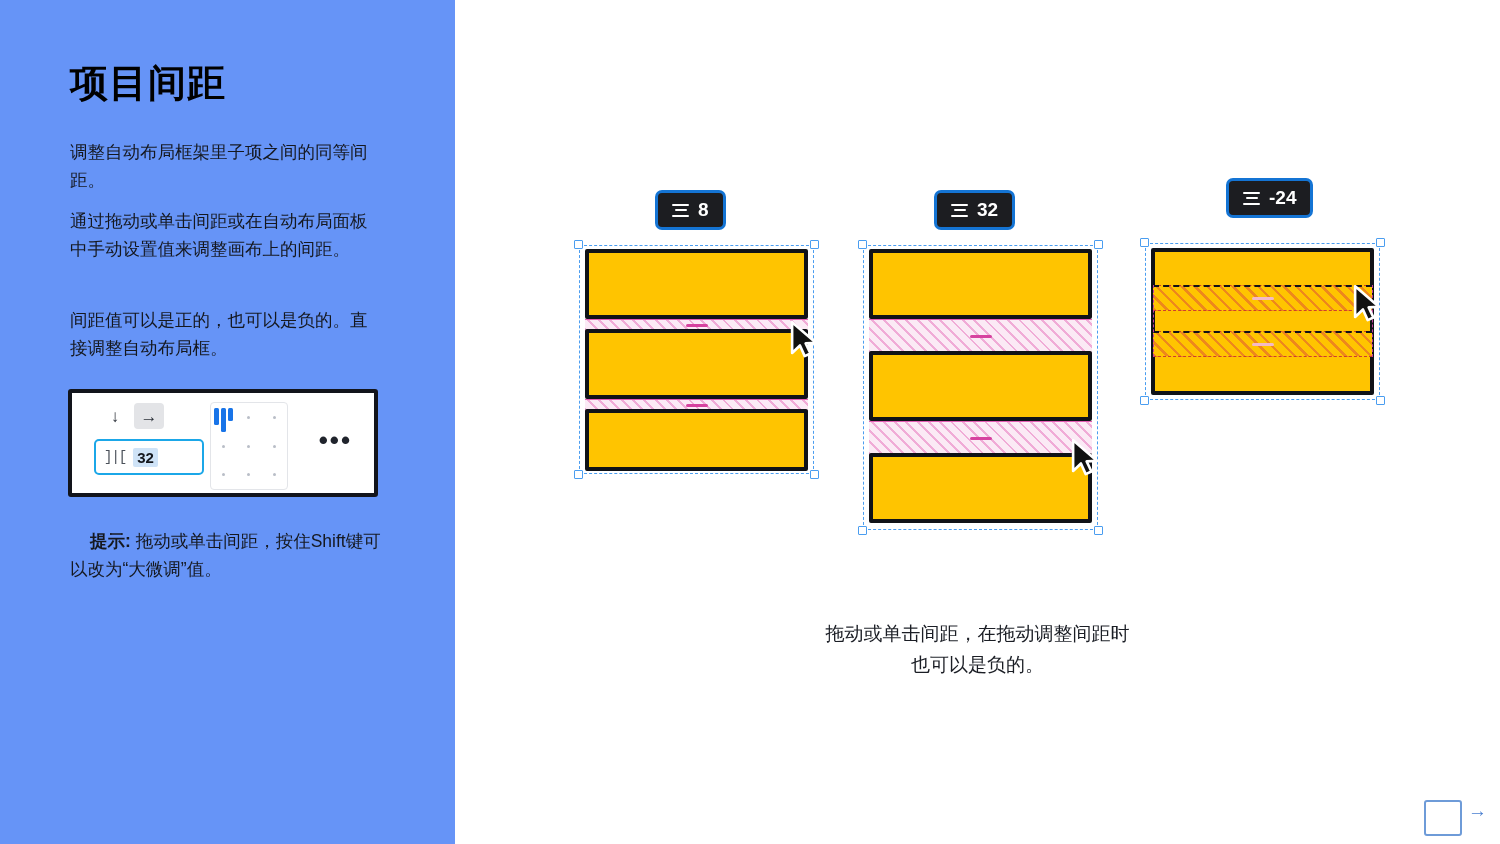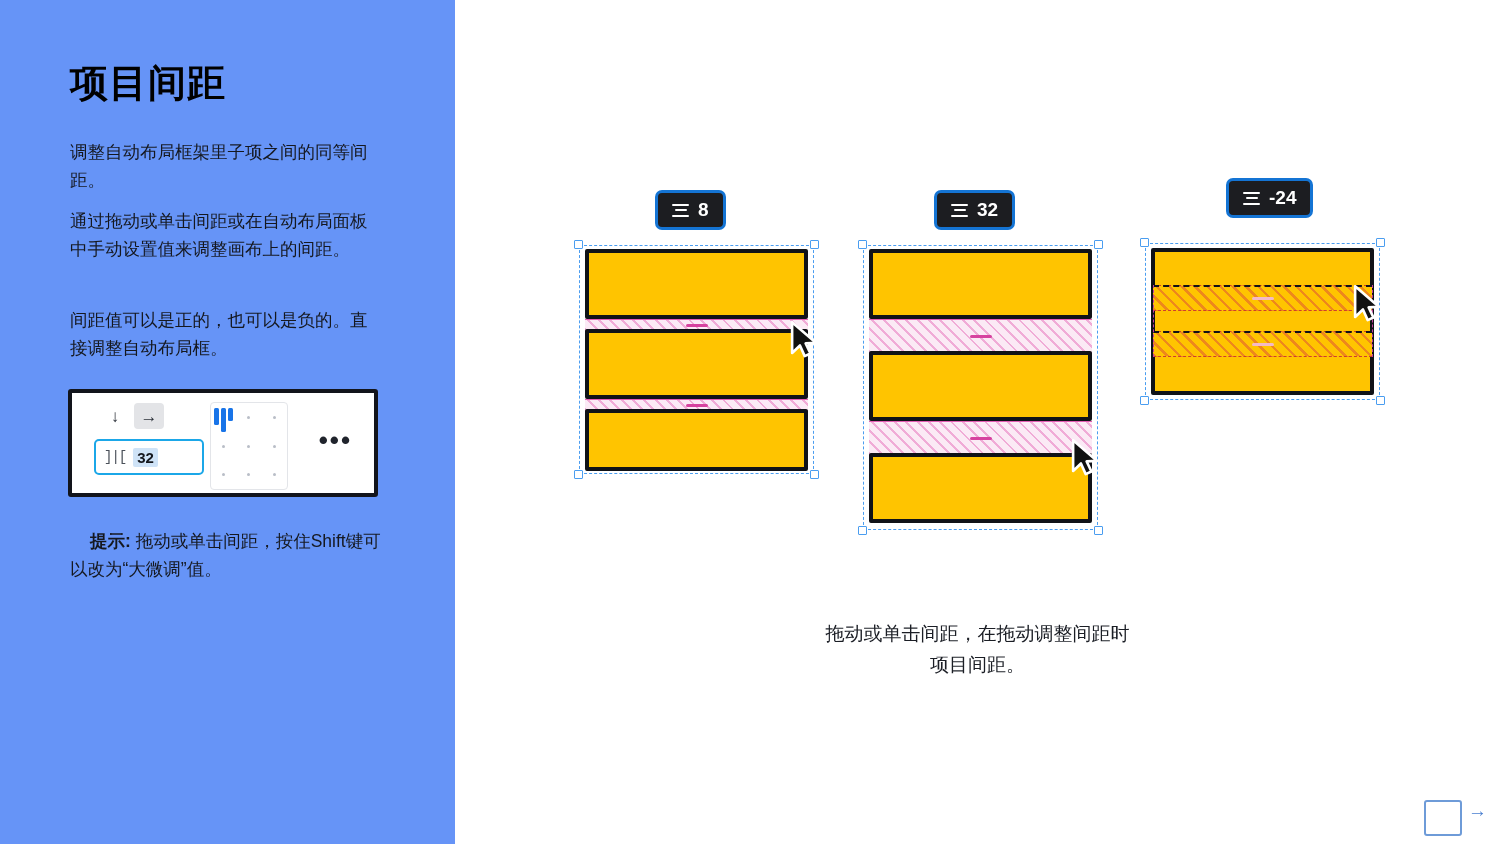--- a/index.html
+++ b/index.html
@@ -361,20 +361,20 @@
       <div class="magenta-edge" style="left:8px; top:42px; height:72px;"></div>
       <div class="magenta-edge" style="left:227px; top:42px; height:72px;"></div>
 
       <svg class="cursor" style="left:207px; top:42px;" viewBox="0 0 24 32">
         <path d="M2 1 L2 27 L8.6 20.6 L12.6 29.6 L17.4 27.4 L13.4 18.8 L22 18.4 Z" fill="#111" stroke="#fff" stroke-width="2.2" stroke-linejoin="round"></path>
       </svg>
     </div>
 
     <div class="caption">
       <span class="line">拖动或单击间距，在拖动调整间距时</span>
-      <span class="line">项目间距。</span>
+      <span class="line">也可以是负的。</span>
     </div>
   </div>
 
   <div class="wm-box"></div>
   <div class="wm-arrow">→</div>
 
 </div>
 
 </body></html>

